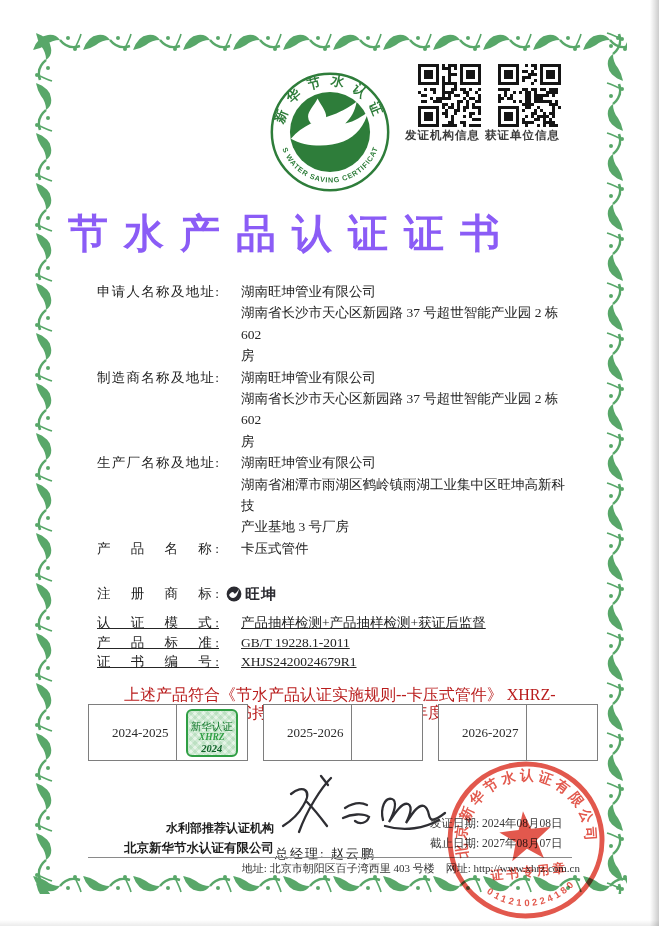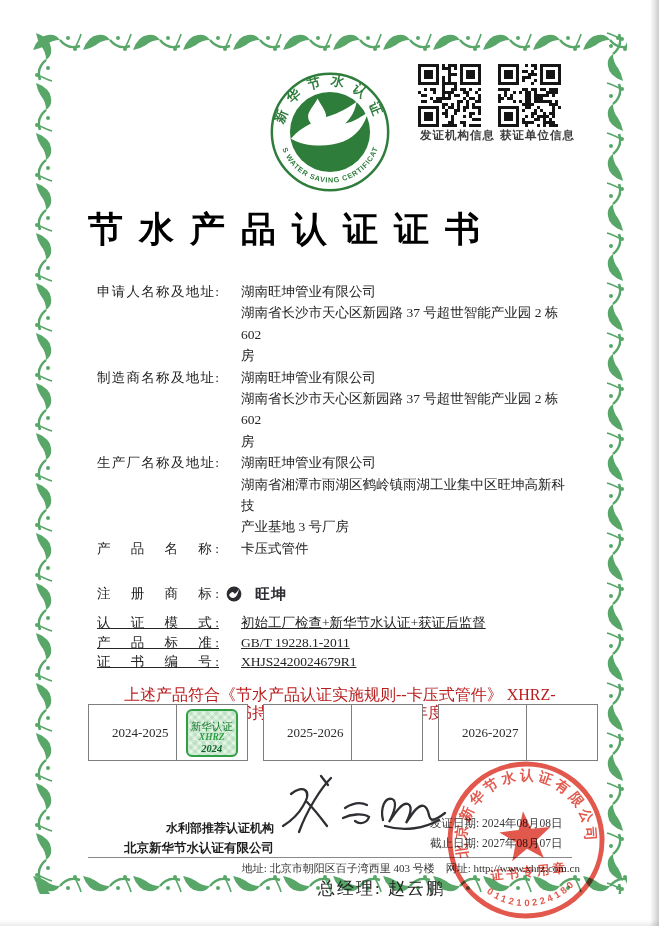--- a/index.html
+++ b/index.html
@@ -6,53 +6,53 @@
   .page{position:relative;width:659px;height:926px;background:#ffffff;overflow:hidden;
         font-family:"Liberation Serif","DejaVu Serif",serif;color:#262626;}
   .scan-edge-right{position:absolute;top:0;right:0;width:9px;height:100%;
         background:linear-gradient(to right,rgba(0,0,0,0),rgba(0,0,0,0.20));}
   .scan-edge-bottom{position:absolute;left:0;bottom:0;width:100%;height:6px;
         background:linear-gradient(to bottom,rgba(0,0,0,0),rgba(0,0,0,0.08));}
   .bstrip{position:absolute;}
   .logo-wrap{position:absolute;left:268px;top:70px;width:124px;height:124px;}
   .qr{position:absolute;width:63px;height:63px;}
   .qr1{left:418px;top:64px;} .qr2{left:498px;top:64px;}
-  .qr-label{position:absolute;top:128px;width:90px;text-align:right;font-size:11.5px;
+  .qr-label{position:absolute;top:128px;width:90px;text-align:left;font-size:11.5px;
         font-weight:bold;color:#3c3c3c;letter-spacing:1px;}
   .qr-label1{left:405px;} .qr-label2{left:485px;}
   .cert-title{position:absolute;left:0;top:206px;width:568px;text-align:center;
         font-family:"Liberation Sans","DejaVu Sans",sans-serif;font-weight:bold;
-        font-size:35px;letter-spacing:16px;text-indent:16px;color:#000000;}
+        font-size:40px;letter-spacing:16px;text-indent:16px;color:#8b5cf6;}
   .fields{position:absolute;left:97px;top:281px;width:476px;font-size:13.5px;}
   .frow{display:grid;grid-template-columns:122px 1fr;column-gap:22px;line-height:21.4px;}
   .flabel{text-align:justify;text-align-last:justify;color:#242424;}
   .fvalue{color:#242424;}
   .tm-row{margin-top:24px;height:22px;display:grid;grid-template-columns:122px 1fr;column-gap:7px;align-items:center;}
-  .tm-value{display:flex;align-items:center;gap:13px;font-family:"Liberation Sans","DejaVu Sans",sans-serif;
+  .tm-value{display:flex;align-items:center;gap:3px;font-family:"Liberation Sans","DejaVu Sans",sans-serif;
         font-weight:bold;font-size:15px;color:#2b2b31;letter-spacing:1px;}
   .cert-block{margin-top:8px;text-decoration:underline;}
   .cert-block .frow{line-height:19.5px;}
   .statement{margin-top:14px;font-size:16px;line-height:18.5px;text-indent:27px;color:#b91c1c;}
   .year-row{position:absolute;left:88px;top:704px;width:510px;display:flex;justify-content:space-between;}
   .ybox{width:160px;height:57px;border:1.4px solid #7e7e7e;display:flex;box-sizing:border-box;background:#fff;padding-left:16px;}
   .ycell{flex:1;display:flex;align-items:center;justify-content:center;font-size:13px;color:#2a2a2a;}
   .ycell-l{border-right:1.2px solid #7e7e7e;}
   .sticker{width:52px;height:48px;border:2px solid #2f9e44;border-radius:6px;box-sizing:border-box;
         background:
           repeating-linear-gradient(45deg,rgba(47,158,68,.16) 0 3px,rgba(47,158,68,.04) 3px 6px),
           repeating-linear-gradient(-45deg,rgba(47,158,68,.12) 0 3px,rgba(255,255,255,0) 3px 6px),#eef8ef;
         display:flex;flex-direction:column;align-items:center;justify-content:center;line-height:1.15;}
   .sticker .s1{font-family:"Liberation Sans","DejaVu Sans",sans-serif;font-weight:normal;font-size:10.5px;color:#157a2e;margin-top:10px;}
   .sticker .s2{font-style:italic;font-weight:bold;font-size:9.5px;color:#2f9e44;}
   .sticker .s3{font-style:italic;font-weight:bold;font-size:10.5px;color:#10632a;}
   .org-block{position:absolute;left:92px;top:820px;width:182px;text-align:right;color:#1d1d1d;}
   .org-block .o1{font-size:12px;font-weight:bold;}
   .org-block .o2{font-size:12.5px;font-weight:bold;margin-top:3px;}
   .signature{position:absolute;left:265px;top:768px;width:190px;height:80px;}
-  .signer{position:absolute;left:275px;top:877px;width:170px;text-align:right;font-size:17px;
+  .signer{position:absolute;left:275px;top:845px;width:170px;text-align:left;font-size:13px;
         letter-spacing:2px;color:#222;}
   .dates{position:absolute;left:430px;top:814px;font-size:11.5px;line-height:19.5px;color:#3a3a3a;white-space:nowrap;}
   .footer-rule{position:absolute;left:88px;top:857px;width:484px;border-top:1.4px solid #8a8a8a;}
   .footer-addr{position:absolute;left:80px;top:861px;width:500px;text-align:right;font-size:11px;color:#333;}
   .stamp{position:absolute;left:438px;top:752px;width:176px;height:176px;mix-blend-mode:multiply;pointer-events:none;}
 </style>
 </head>
 <body>
 
 <div class="page">
@@ -432,21 +432,21 @@
             <path d="M3,9 C5,6 7,5 8,7 C9,9 11,6 13,3 C12,8 10,12 7,12 C5,12 4,11 3,9 Z" fill="#ffffff"></path>
           </svg>
         </span>
         <span>旺坤</span>
       </div>
     </div>
 
     <div class="cert-block">
       <div class="frow">
         <div class="flabel">认　证　模　式:</div>
-        <div class="fvalue">初始工厂检查+新华节水认证+获证后监督</div>
+        <div class="fvalue">产品抽样检测+产品抽样检测+获证后监督</div>
       </div>
       <div class="frow">
         <div class="flabel">产　品　标　准:</div>
         <div class="fvalue">GB/T 19228.1-2011</div>
       </div>
       <div class="frow">
         <div class="flabel">证　书　编　号:</div>
         <div class="fvalue">XHJS2420024679R1</div>
       </div>
     </div>

